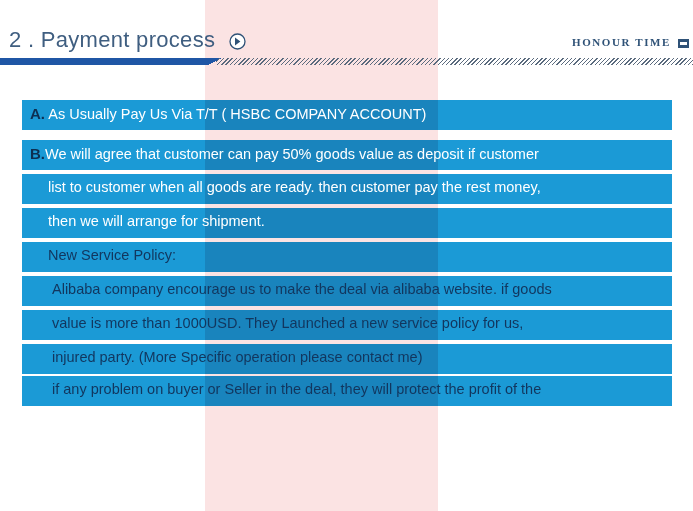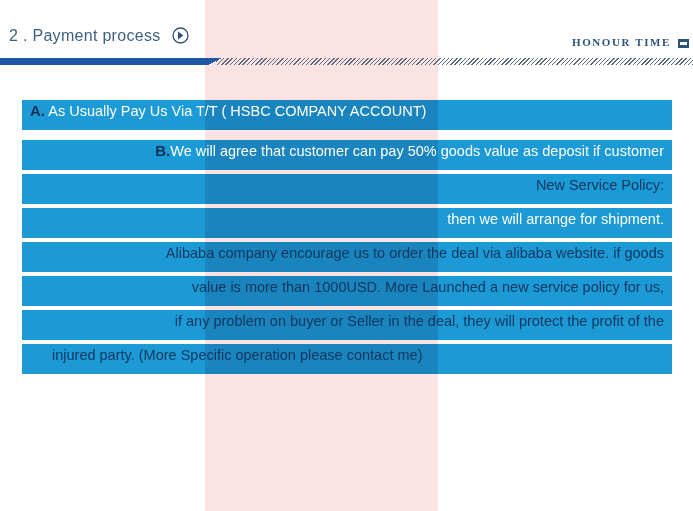--- a/index.html
+++ b/index.html
@@ -34,21 +34,21 @@
     position: absolute;
     left: 0; top: 0;
     width: 693px;
     height: 72px;
     z-index: 3;
   }
   .title {
     position: absolute;
     left: 9px;
     top: 27px;
-    font-size: 16px;
+    font-size: 22px;
     color: #3f5e80;
     letter-spacing: 0.3px;
     white-space: nowrap;
   }
   .title-arrow {
     display: inline-block;
     vertical-align: -3px;
     margin-left: 7px;
   }
   .brand {
@@ -129,43 +129,42 @@
     top: 0;
     width: 233px;
     height: 100%;
     background: rgba(20, 70, 120, 0.26);
     pointer-events: none;
   }
   .bar-text {
     position: relative;
     z-index: 2;
     display: block;
-    padding: 0 8px 0 8px;
-    line-height: 22px;
+    padding: 0 0 0 8px;
+    line-height: 27px;
     font-size: 14.5px;
     white-space: nowrap;
     color: #ffffff;
   }
   .bar-text.dark {
     color: #12365e;
   }
   .bar-text .lead {
     color: #0d2f52;
     font-weight: bold;
     font-size: 15px;
   }
   .indent {
     padding-left: 26px;
   }
   .indent-2 {
     padding-left: 30px;
   }
   .gap {
     margin-bottom: 4px;
-    text-align: right;
   }
   .gap-lg {
     margin-bottom: 10px;
   }
 </style>
 </head>
 <body>
 
 <div class="slide">
 
@@ -195,41 +194,44 @@
 
     <div class="bar gap-lg">
       <span class="bar-text"><span class="lead">A.</span><span> As Usually Pay Us Via T/T ( HSBC COMPANY ACCOUNT)</span></span>
     </div>
 
     <div class="bar gap">
       <span class="bar-text"><span class="lead">B.</span><span>We will agree that customer can pay 50% goods value as deposit if customer</span></span>
     </div>
 
 
+    <div class="bar gap">
+      <span class="bar-text indent">list to customer when all goods are ready. then customer pay the rest money,</span>
+    </div>
+
+    <div class="bar gap">
+      <span class="bar-text indent">then we will arrange for shipment.</span>
+    </div>
 
     <div class="bar gap">
       <span class="bar-text dark indent">New Service Policy:</span>
     </div>
 
-    <div class="bar gap">
-      <span class="bar-text indent">then we will arrange for shipment.</span>
-    </div>
-
-
-    <div class="bar gap">
-      <span class="bar-text dark indent-2">Alibaba company encourage us to order the deal via alibaba website. if goods</span>
-    </div>
-
-    <div class="bar gap">
-      <span class="bar-text dark indent-2">value is more than 1000USD. More Launched a new service policy for us,</span>
-    </div>
-
-    <div class="bar gap">
-      <span class="bar-text dark indent-2"> if any problem on buyer or Seller in the deal, they will protect the profit of the</span>
+
+    <div class="bar gap">
+      <span class="bar-text dark indent-2">Alibaba company encourage us to make the deal via alibaba website. if goods</span>
+    </div>
+
+    <div class="bar gap">
+      <span class="bar-text dark indent-2">value is more than 1000USD. They Launched a new service policy for us,</span>
     </div>
 
     <div class="bar">
       <span class="bar-text dark indent-2">injured party. (More Specific operation please contact me)</span>
     </div>
 
+    <div class="bar gap">
+      <span class="bar-text dark indent-2"> if any problem on buyer or Seller in the deal, they will protect the profit of the</span>
+    </div>
+
   </div>
 
 </div>
 
 </body></html>

